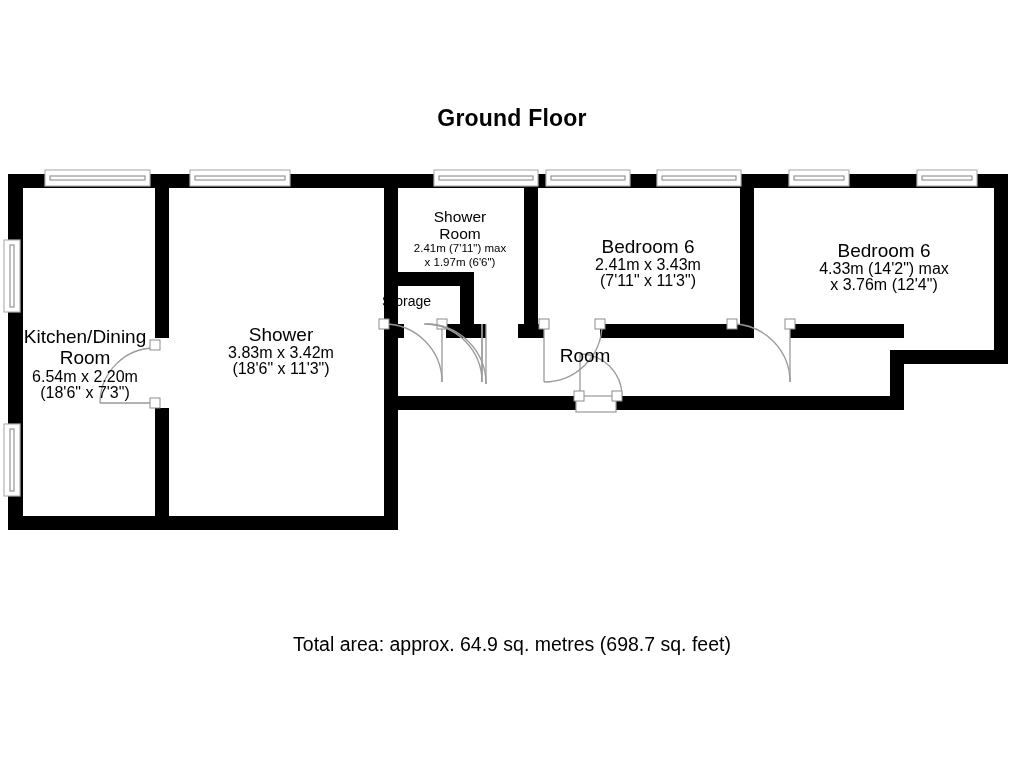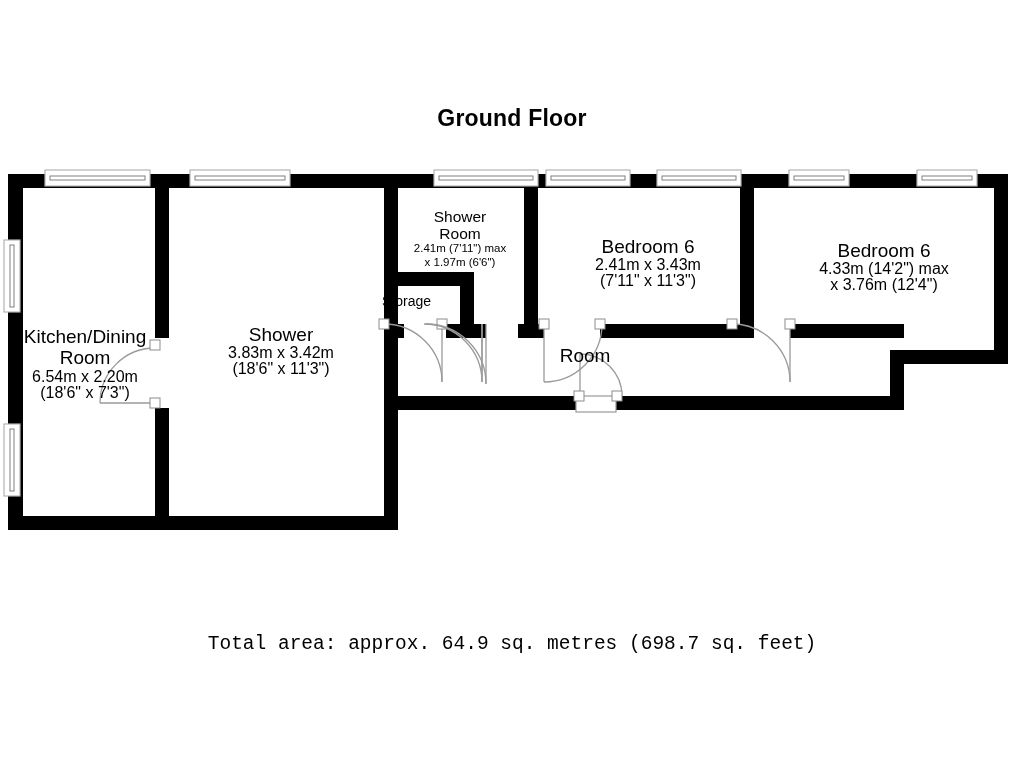--- a/index.html
+++ b/index.html
@@ -41,21 +41,20 @@
     margin-top: 1px;
   }
   .total-area {
     position: absolute;
     left: 0;
     top: 632px;
     width: 1024px;
     text-align: center;
     font-size: 19.5px;
     line-height: 24px;
-    font-family: Liberation Mono, monospace;
   }
   svg.plan {
     position: absolute;
     left: 0;
     top: 0;
   }
   .room-label {
     position: absolute;
     text-align: center;
     line-height: 1.12;

